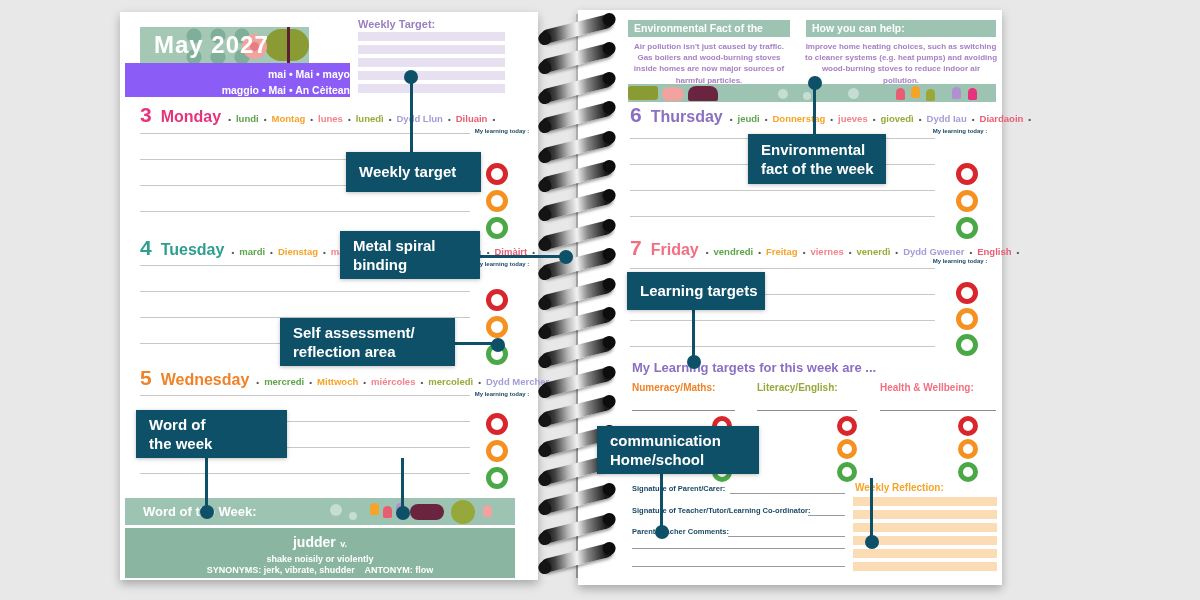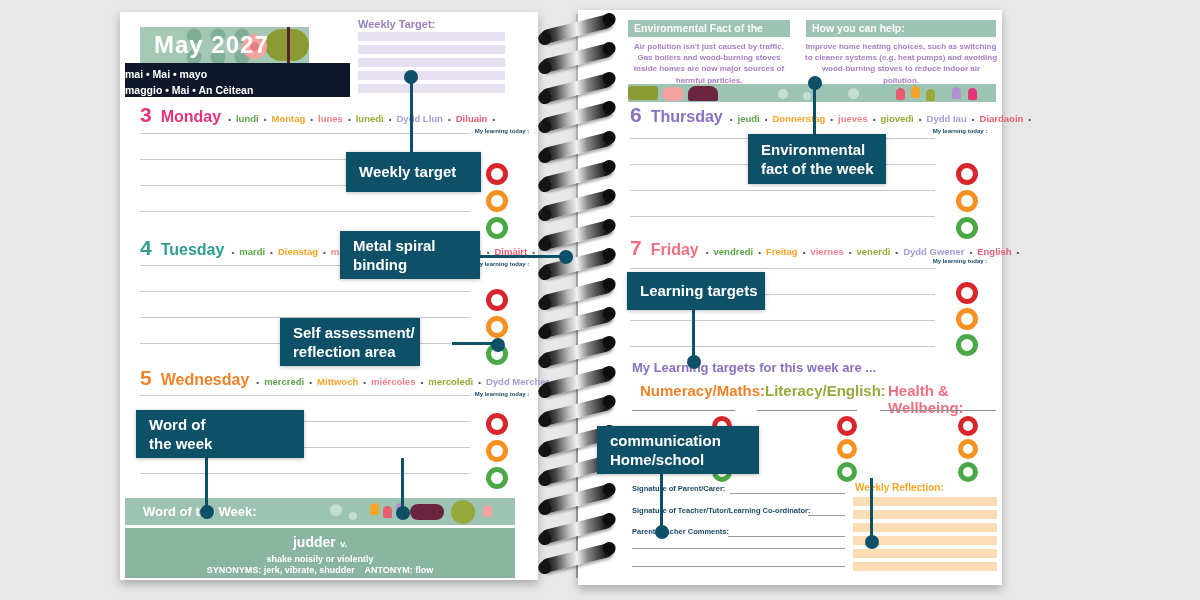--- a/index.html
+++ b/index.html
@@ -13,22 +13,22 @@
 
   
   .month-box { position:absolute; left:20px; top:15px; width:169px; height:36px; background:#a5c8b5; overflow:hidden; }
   .month-title { position:absolute; left:14px; top:4px; font-size:24px; font-weight:bold; color:#fff; letter-spacing:1px; }
   .hb-dots { position:absolute; right:50px; top:0; width:74px; height:100%;
              background-image:radial-gradient(circle at 9px 9px,#7fae99 7px,transparent 8px); background-size:24px 21px; }
   .hb-flower { position:absolute; right:42px; top:7px; width:25px; height:25px; border-radius:50%; background:#f2a39f; }
   .hb-flower::after { content:""; position:absolute; left:8px; top:8px; width:9px; height:9px; border-radius:50%; background:#e77d83; }
   .hb-leaf { position:absolute; right:0px; top:2px; width:44px; height:32px; background:#8a9b33; border-radius:16px; }
   .hb-leaf::after { content:""; position:absolute; left:50%; top:-2px; width:3px; height:36px; background:#5c2034; }
-  .lang-band { position:absolute; left:5px; top:51px; width:225px; height:34px; background:#0f172a; color:#fff;
-               font-weight:bold; font-size:10.5px; text-align:left; line-height:1.55; padding-top:3px; }
+  .lang-band { position:absolute; left:5px; top:51px; width:225px; height:34px; background:#8b5cf6; color:#fff;
+               font-weight:bold; font-size:10.5px; text-align:right; line-height:1.55; padding-top:3px; }
 
   .wt-label { position:absolute; left:238px; top:6px; font-size:11px; font-weight:bold; color:#9b7fc0; }
   .tstripe { position:absolute; left:238px; width:147px; height:9px; background:#e6e0f0; }
 
   
   .day-header { position:absolute; display:flex; align-items:baseline; white-space:nowrap; }
   .day-num  { font-size:21px; font-weight:bold; margin-right:9px; }
   .day-name { font-size:16px; font-weight:bold; margin-right:2px; }
   .lang { font-size:9.5px; font-weight:bold; }
   .lang::before { content:"•"; color:#555; margin:0 5px; font-size:8px; }
@@ -55,21 +55,21 @@
   
   .band { position:absolute; height:17px; background:#9dc3b2; color:#fff; font-weight:bold; font-size:10.5px;
           line-height:17px; padding-left:6px; }
   .pbody { position:absolute; color:#a87fc4; font-weight:bold; font-size:8px; text-align:center; line-height:1.4; }
   .floral { position:absolute; background:#9dc3b2; overflow:hidden; }
   .sh { position:absolute; }
   .tulip { width:9px; height:12px; border-radius:5px 5px 2px 2px; }
   .dotc { border-radius:50%; background:#c5ddd2; }
 
   .lt-heading { position:absolute; font-size:13px; font-weight:bold; color:#8a6fc2; }
-  .col-label { position:absolute; font-size:15px; font-weight:bold;margin-left:8px; }
+  .col-label { position:absolute; font-size:10px; font-weight:bold; }
   .sig { position:absolute; font-size:7.5px; font-weight:bold; color:#1b4965; white-space:nowrap; }
   .sline { position:absolute; height:1px; background:#9a9a9a; }
   .wr-label { position:absolute; font-size:10px; font-weight:bold; color:#f6a427; }
   .rstripe { position:absolute; width:144px; height:9px; background:#fbdcb4; }
 
   
   .gapline { position:absolute; left:576px; top:14px; width:2px; height:564px; background:linear-gradient(#b5b5b5,#8d8d8d); z-index:3; }
   .coil { position:absolute; left:540px; width:74px; height:14px; border-radius:8px; transform:rotate(-14deg); z-index:4;
           background:linear-gradient(100deg,#0c0c0c 6%,#3f3f3f 20%,#b9b9b9 38%,#f2f2f2 50%,#8a8a8a 64%,#1b1b1b 88%);
           box-shadow:0 2px 3px rgba(0,0,0,.35); }
@@ -315,28 +315,28 @@
 
   <div class="cline" style="left:480px; top:255px; width:86px; height:3px"></div>
   <div class="cdot" style="left:559px; top:250px"></div>
   <div class="callout" style="left:340px; top:231px; width:140px; height:48px">
     <div>Metal spiral</div>
     <div>binding</div>
   </div>
 
   <div class="cline" style="left:452px; top:342px; width:44px; height:3px"></div>
   <div class="cdot" style="left:491px; top:338px"></div>
-  <div class="callout" style="left:280px; top:318px; width:140px; height:48px">
+  <div class="callout" style="left:280px; top:318px; width:175px; height:48px">
     <div>Self assessment/</div>
     <div>reflection area</div>
   </div>
 
   <div class="cline" style="left:205px; top:458px; width:3px; height:52px"></div>
   <div class="cdot" style="left:200px; top:505px"></div>
-  <div class="callout" style="left:136px; top:410px; width:168px; height:48px">
+  <div class="callout" style="left:136px; top:410px; width:151px; height:48px">
     <div>Word of</div>
     <div>the week</div>
   </div>
 
   <div class="cline" style="left:401px; top:458px; width:3px; height:53px"></div>
   <div class="cdot" style="left:396px; top:506px"></div>
 
   <div class="cline" style="left:813px; top:88px; width:3px; height:46px"></div>
   <div class="cdot" style="left:808px; top:76px"></div>
   <div class="callout" style="left:748px; top:134px; width:138px; height:50px">

